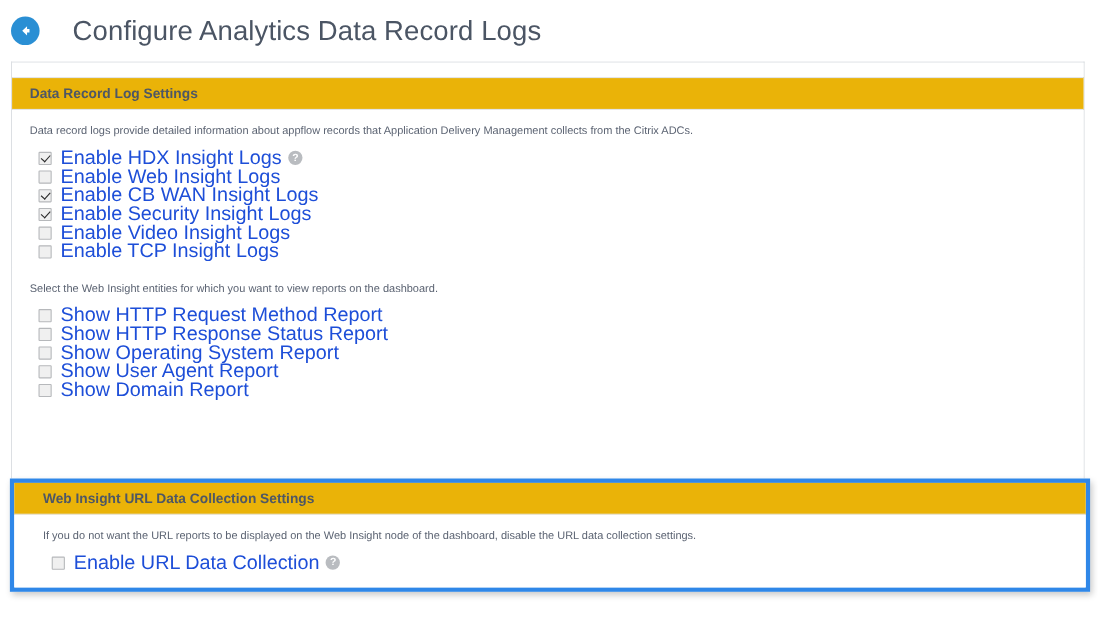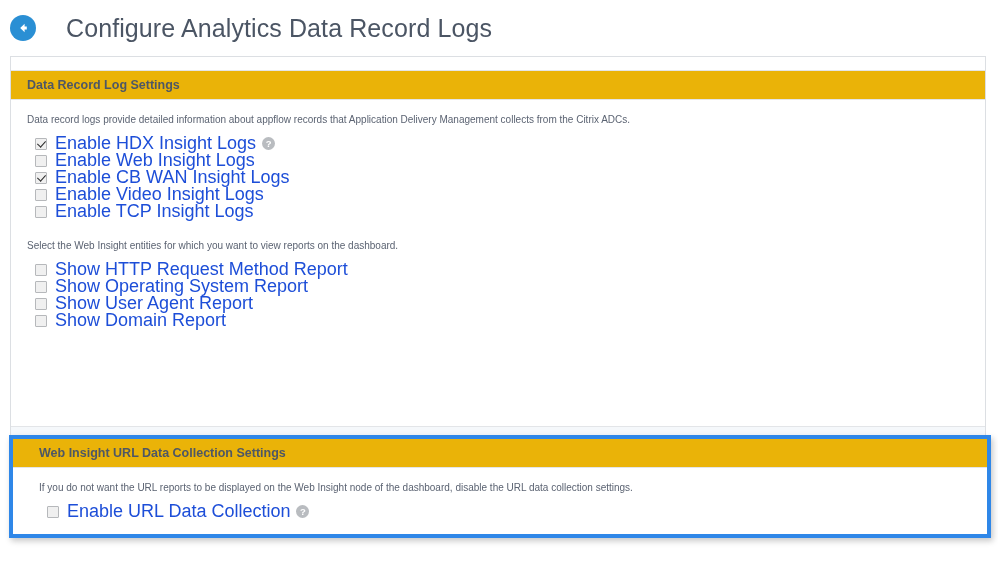--- a/index.html
+++ b/index.html
@@ -223,20 +223,24 @@
       <div class="check-row">
         <span class="cb"></span>
         <span class="check-label">Enable Web Insight Logs</span>
       </div>
 
       <div class="check-row">
         <span class="cb checked"></span>
         <span class="check-label">Enable CB WAN Insight Logs</span>
       </div>
 
+      <div class="check-row">
+        <span class="cb checked"></span>
+        <span class="check-label">Enable Security Insight Logs</span>
+      </div>
 
       <div class="check-row">
         <span class="cb"></span>
         <span class="check-label">Enable Video Insight Logs</span>
       </div>
 
       <div class="check-row">
         <span class="cb"></span>
         <span class="check-label">Enable TCP Insight Logs</span>
       </div>
@@ -245,20 +249,24 @@
 
   <div>
     <div class="section-body">
       <p class="section-desc">Select the Web Insight entities for which you want to view reports on the dashboard.</p>
 
       <div class="check-row">
         <span class="cb"></span>
         <span class="check-label">Show HTTP Request Method Report</span>
       </div>
 
+      <div class="check-row">
+        <span class="cb"></span>
+        <span class="check-label">Show HTTP Response Status Report</span>
+      </div>
 
       <div class="check-row">
         <span class="cb"></span>
         <span class="check-label">Show Operating System Report</span>
       </div>
 
       <div class="check-row">
         <span class="cb"></span>
         <span class="check-label">Show User Agent Report</span>
       </div>

